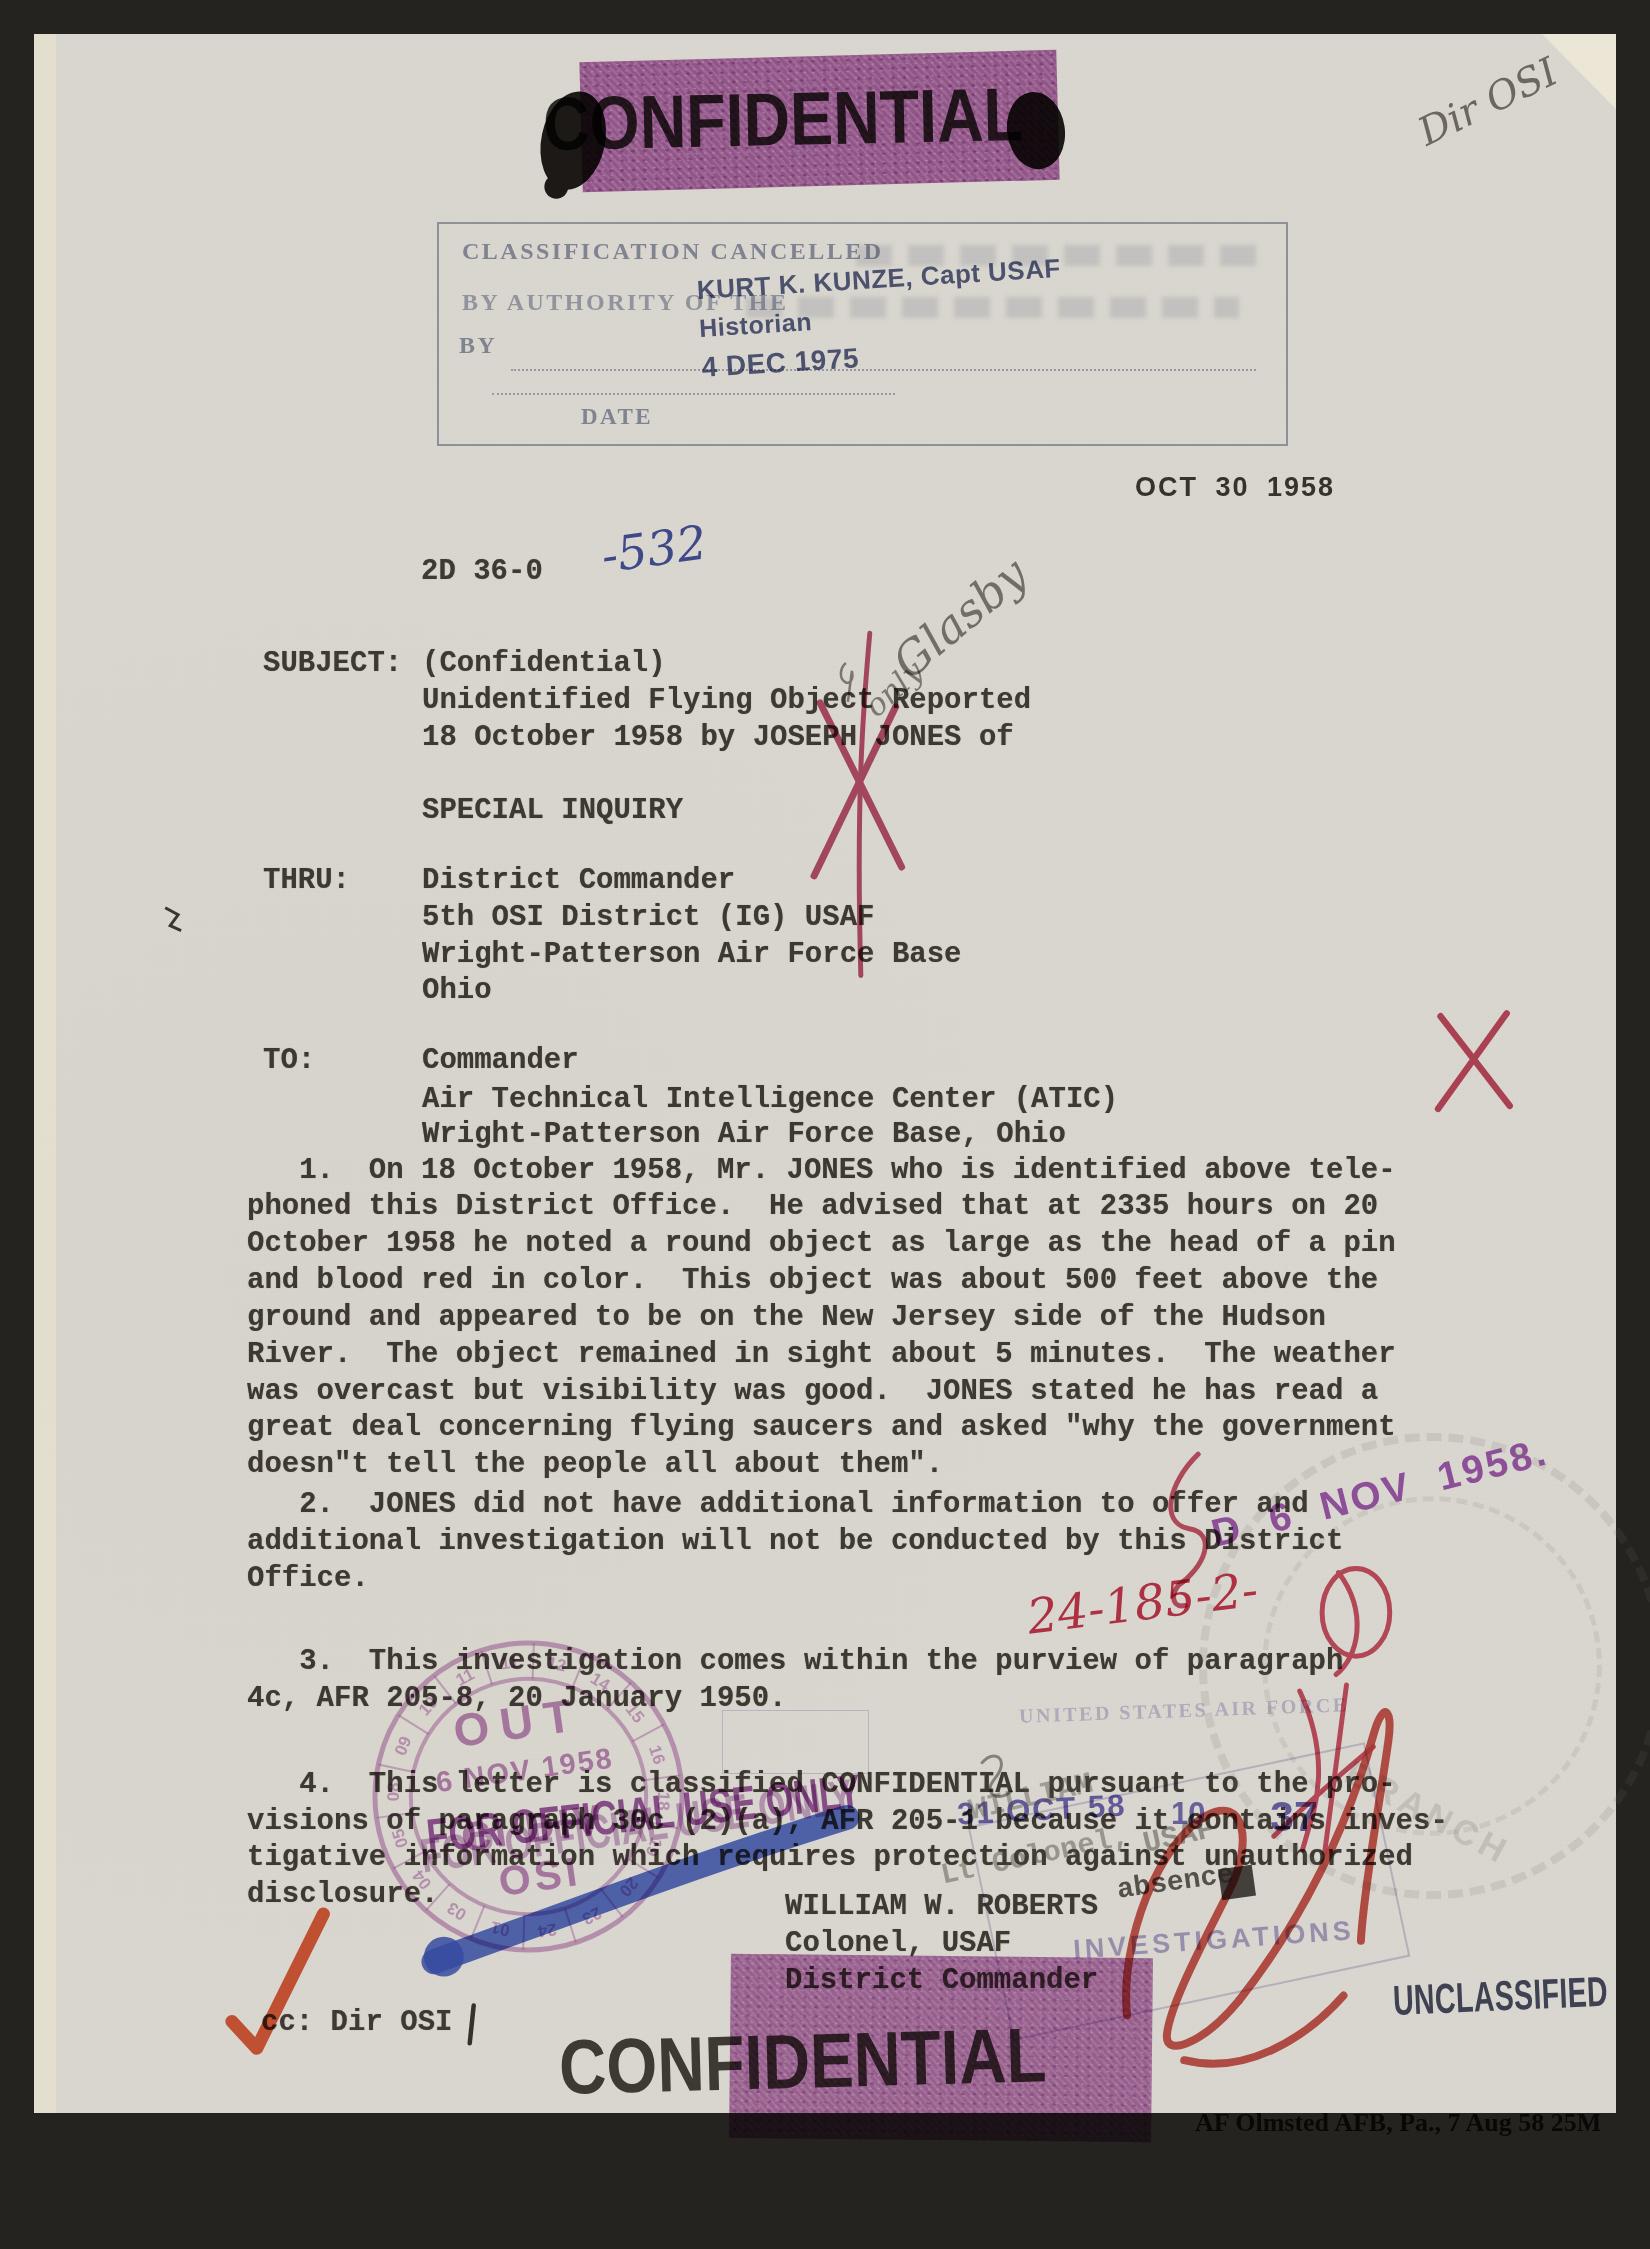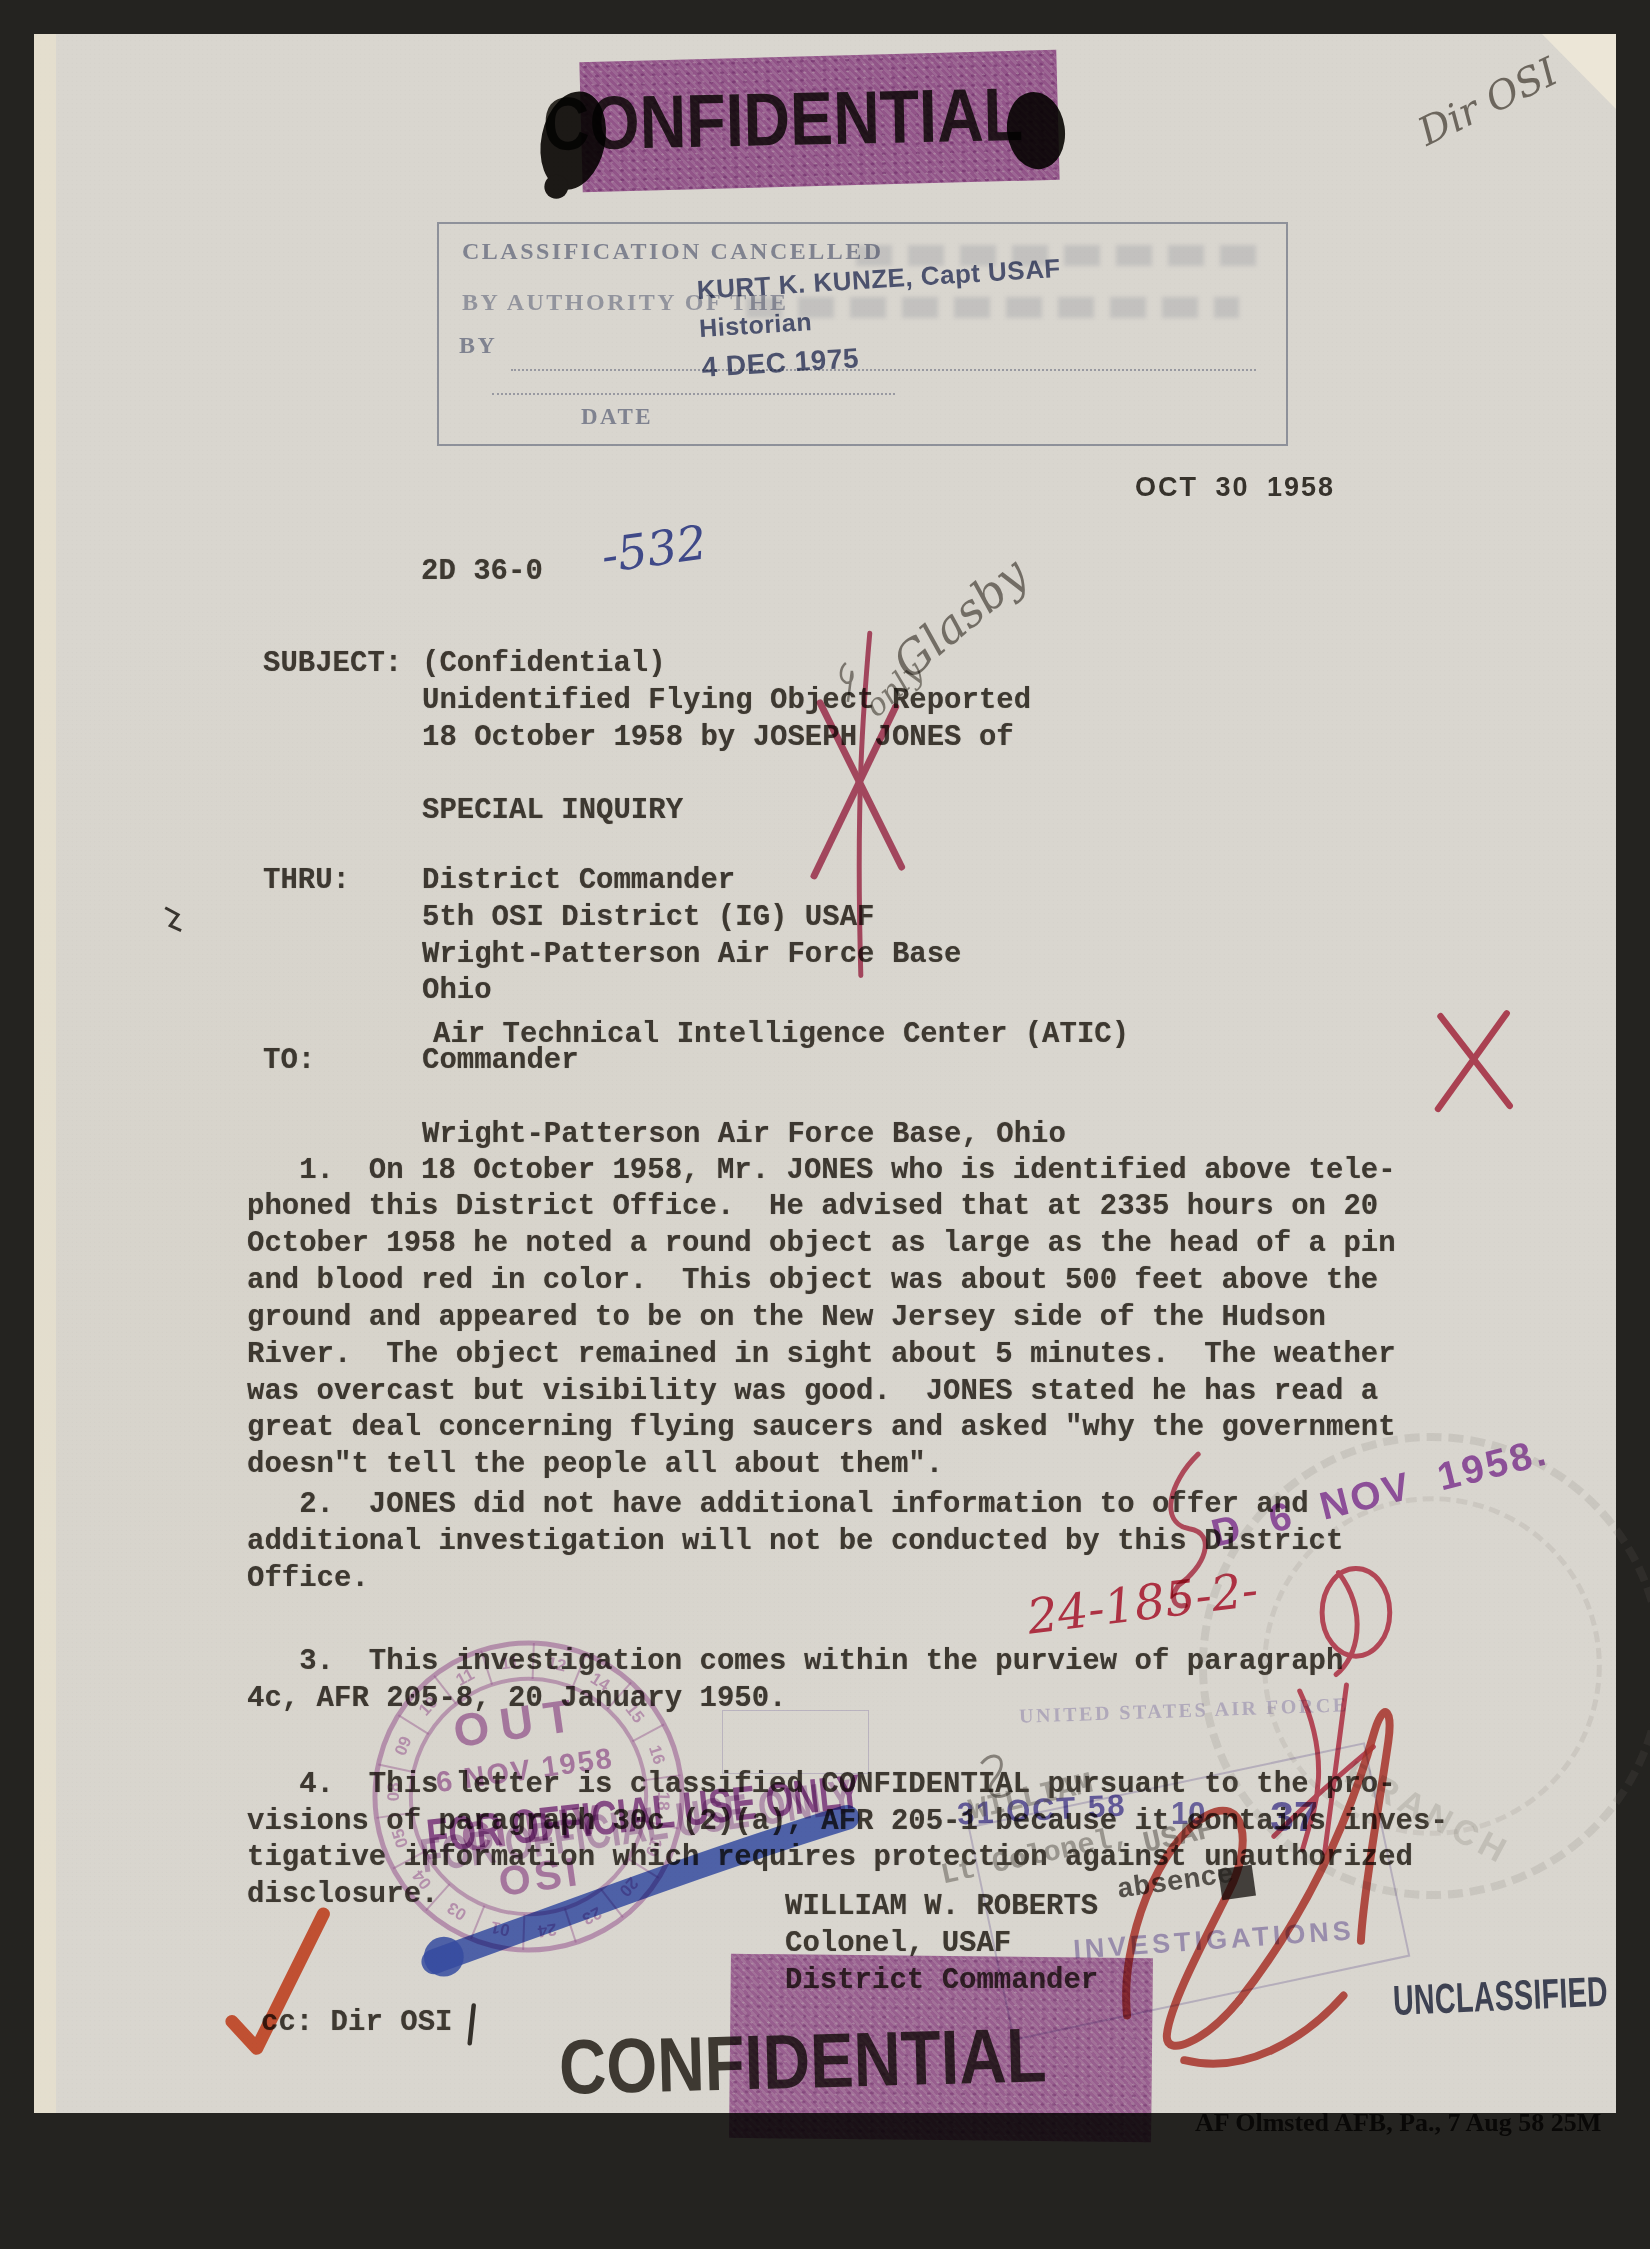--- a/index.html
+++ b/index.html
@@ -80,21 +80,21 @@
   <div class="abs mono ink" style="left:422px;top:794px;">SPECIAL INQUIRY</div>
 
   <div class="abs mono ink" style="left:263px;top:864px;">THRU:</div>
   <div class="abs mono ink" style="left:422px;top:864px;">District Commander</div>
   <div class="abs mono ink" style="left:422px;top:901px;">5th OSI District (IG) USAF</div>
   <div class="abs mono ink" style="left:422px;top:938px;">Wright-Patterson Air Force Base</div>
   <div class="abs mono ink" style="left:422px;top:974px;">Ohio</div>
 
   <div class="abs mono ink" style="left:263px;top:1044px;">TO:</div>
   <div class="abs mono ink" style="left:422px;top:1044px;">Commander</div>
-  <div class="abs mono ink" style="left:422px;top:1018px;margin-left:11px;">Air Technical Intelligence Center (ATIC)</div>
+  <div class="abs mono ink" style="left:422px;top:1083px;">Air Technical Intelligence Center (ATIC)</div>
   <div class="abs mono ink" style="left:422px;top:1118px;">Wright-Patterson Air Force Base, Ohio</div>
 
   <div class="abs mono ink" style="left:247px;top:1154px;">   1.  On 18 October 1958, Mr. JONES who is identified above tele-</div>
   <div class="abs mono ink" style="left:247px;top:1190px;">phoned this District Office.  He advised that at 2335 hours on 20</div>
   <div class="abs mono ink" style="left:247px;top:1227px;">October 1958 he noted a round object as large as the head of a pin</div>
   <div class="abs mono ink" style="left:247px;top:1264px;">and blood red in color.  This object was about 500 feet above the</div>
   <div class="abs mono ink" style="left:247px;top:1301px;">ground and appeared to be on the New Jersey side of the Hudson</div>
   <div class="abs mono ink" style="left:247px;top:1338px;">River.  The object remained in sight about 5 minutes.  The weather</div>
   <div class="abs mono ink" style="left:247px;top:1375px;">was overcast but visibility was good.  JONES stated he has read a</div>
   <div class="abs mono ink" style="left:247px;top:1411px;">great deal concerning flying saucers and asked "why the government</div>

